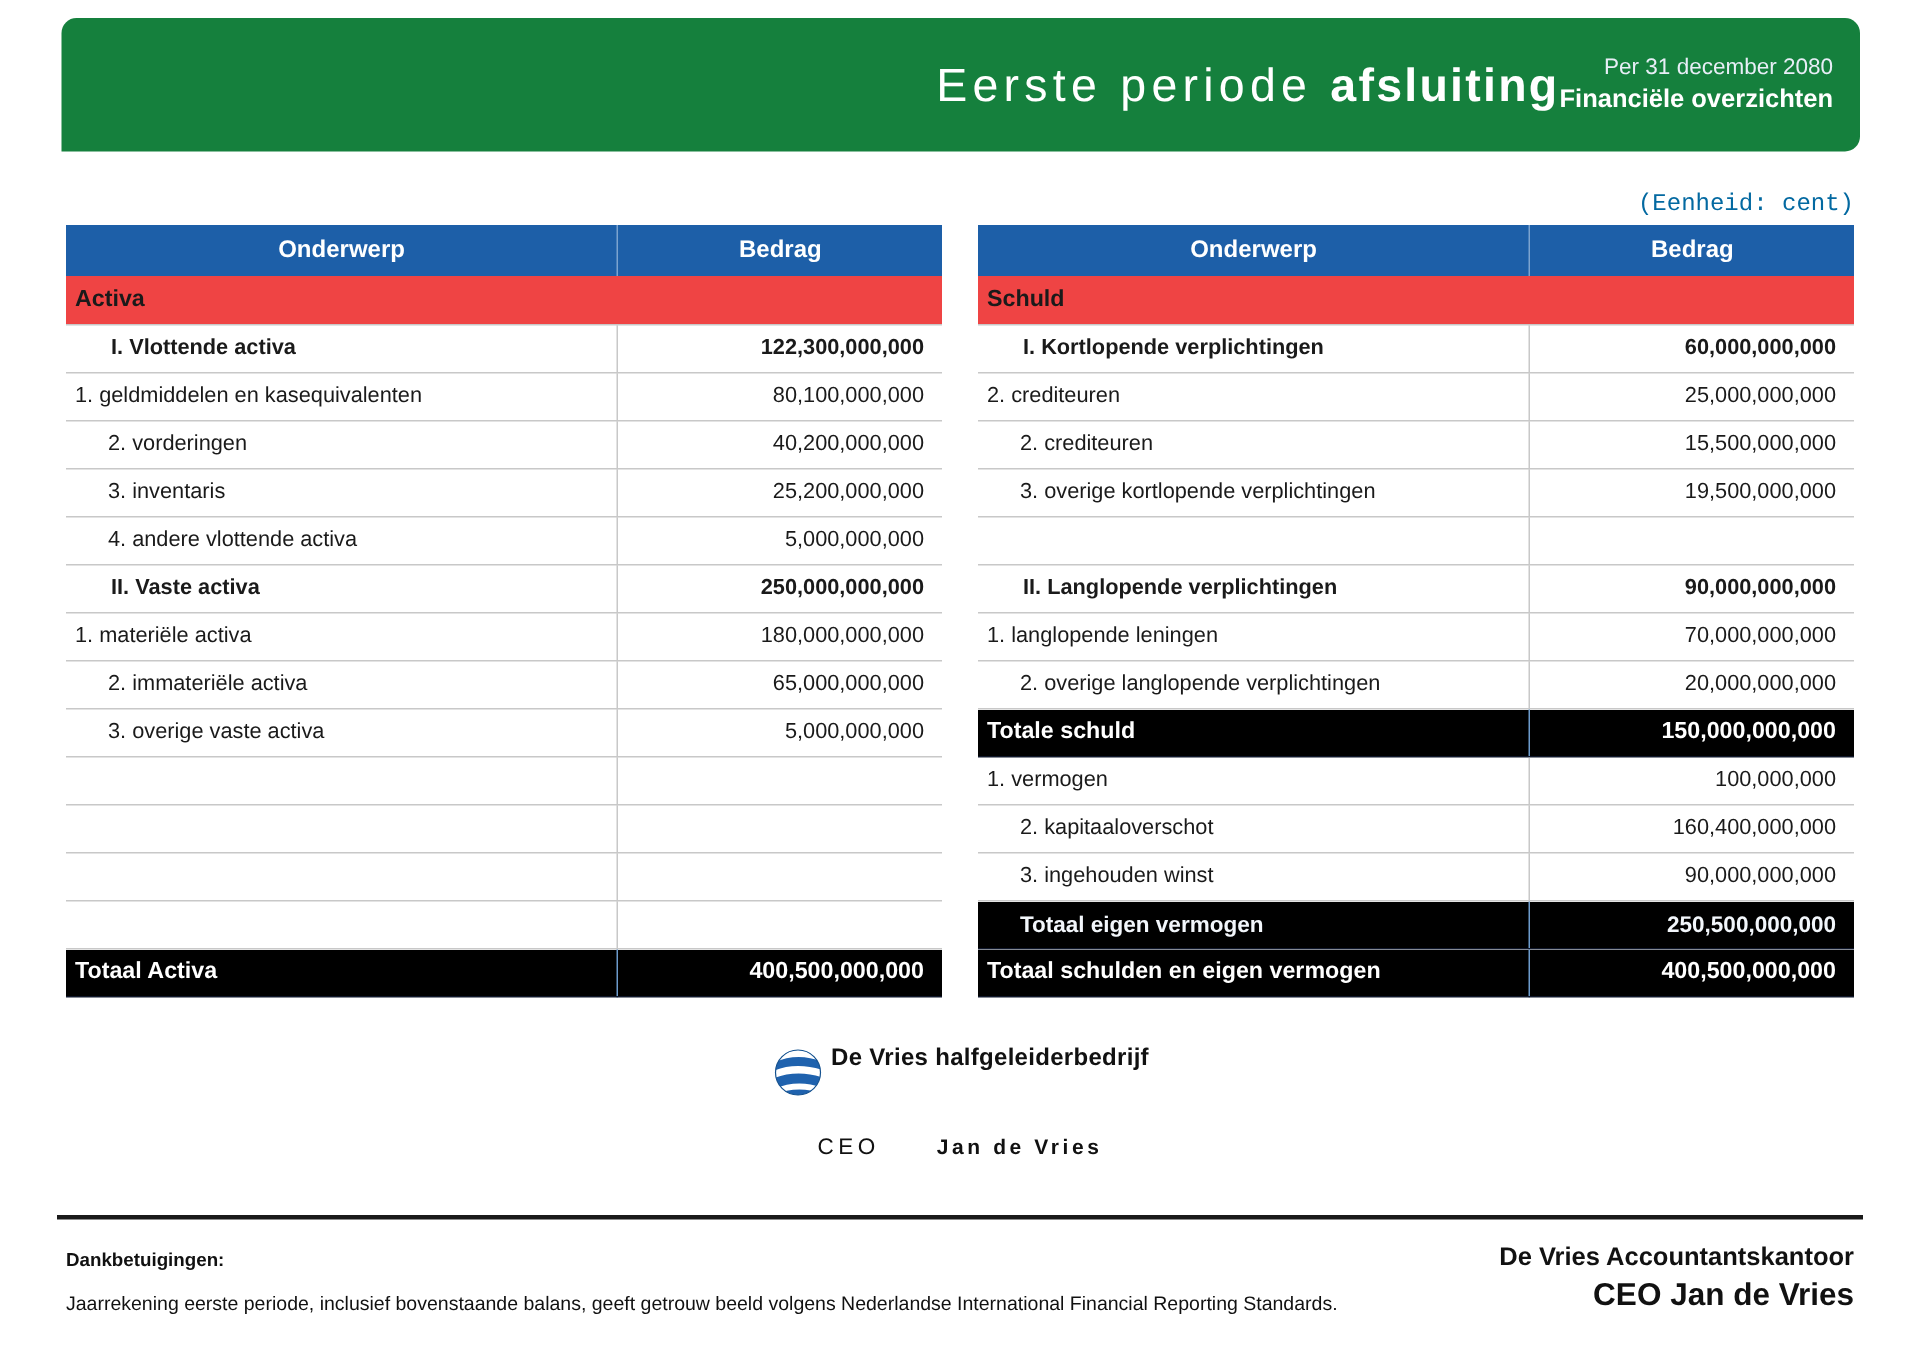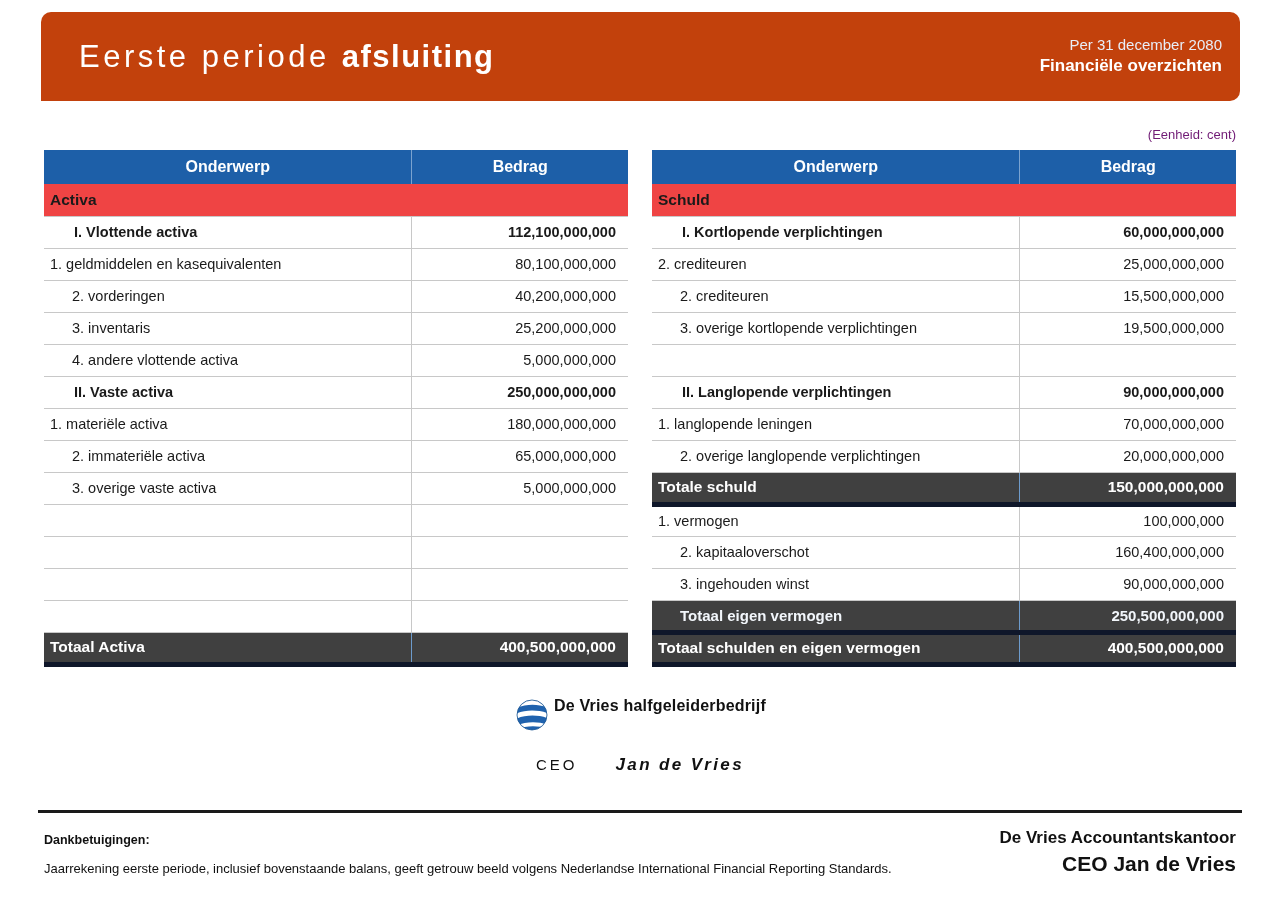--- a/index.html
+++ b/index.html
@@ -21,25 +21,25 @@
     height: 905px;
   }
 
   
   .banner {
     position: absolute;
     left: 41px;
     top: 12px;
     width: 1199px;
     height: 89px;
-    background: #c2410c;
+    background: #15803d;
     border-radius: 10px 10px 10px 0;
     display: flex;
     align-items: center;
-    justify-content: space-between;
+    justify-content: flex-end;
     box-sizing: border-box;
     padding: 0 18px 0 38px;
   }
   .banner-title {
     font-size: 31px;
     color: #ffffff;
     letter-spacing: 3.5px;
     font-weight: 300;
     white-space: nowrap;
   }
@@ -61,22 +61,23 @@
     font-size: 17px;
     font-weight: bold;
     color: #ffffff;
   }
 
   
   .unit-note {
     position: absolute;
     right: 44px;
     top: 127px;
-    font-size: 13px;
-    color: #701a75;
+    font-size: 16px;
+    color: #0369a1;
+    font-family: Liberation Mono, monospace;
   }
 
   
   .tables {
     position: absolute;
     left: 0;
     top: 150px;
     width: 1280px;
     display: flex;
     gap: 24px;
@@ -137,25 +138,25 @@
 
   
   tr.item td.label { padding-left: 6px; }
   tr.item.ind td.label { padding-left: 28px; }
 
   
   tr.blank td { height: 32px; }
 
   
   tr.total td {
-    background: #404040;
+    background: #000000;
     color: #ffffff;
     font-weight: bold;
     font-size: 15.5px;
-    border-bottom: 5px solid #0f172a;
+    border-bottom: 1px solid #0f172a;
     border-right: 1px solid #6d9bcc;
     padding-left: 6px;
   }
   tr.total td:last-child { border-right: none; }
   tr.total.ind td.label { padding-left: 28px; }
   tr.total.soft td { font-weight: bold; color: #f2f6fb; font-size: 15px; }
 
   
   .sig {
     position: absolute;
@@ -186,25 +187,24 @@
     align-items: baseline;
     justify-content: center;
     gap: 38px;
   }
   .sig-role {
     font-size: 15px;
     letter-spacing: 3px;
     color: #111;
   }
   .sig-name {
-    font-size: 17px;
+    font-size: 14px;
     font-weight: bold;
     letter-spacing: 2.4px;
     color: #111;
-    font-style: italic;
   }
 
   
   .rule {
     position: absolute;
     left: 38px;
     top: 810px;
     width: 1204px;
     height: 3px;
     background: #1a1a1a;
@@ -275,21 +275,21 @@
             <th>Onderwerp</th>
             <th>Bedrag</th>
           </tr>
         </thead>
         <tbody id="left-body">
             <tr class="section">
               <td colspan="2">Activa</td>
             </tr>
             <tr class="roman">
               <td class="label">I. Vlottende activa</td>
-              <td class="amt">112,100,000,000</td>
+              <td class="amt">122,300,000,000</td>
             </tr>
             <tr class="item">
               <td class="label">1. geldmiddelen en kasequivalenten</td>
               <td class="amt">80,100,000,000</td>
             </tr>
             <tr class="item ind">
               <td class="label">2. vorderingen</td>
               <td class="amt">40,200,000,000</td>
             </tr>
             <tr class="item ind">

